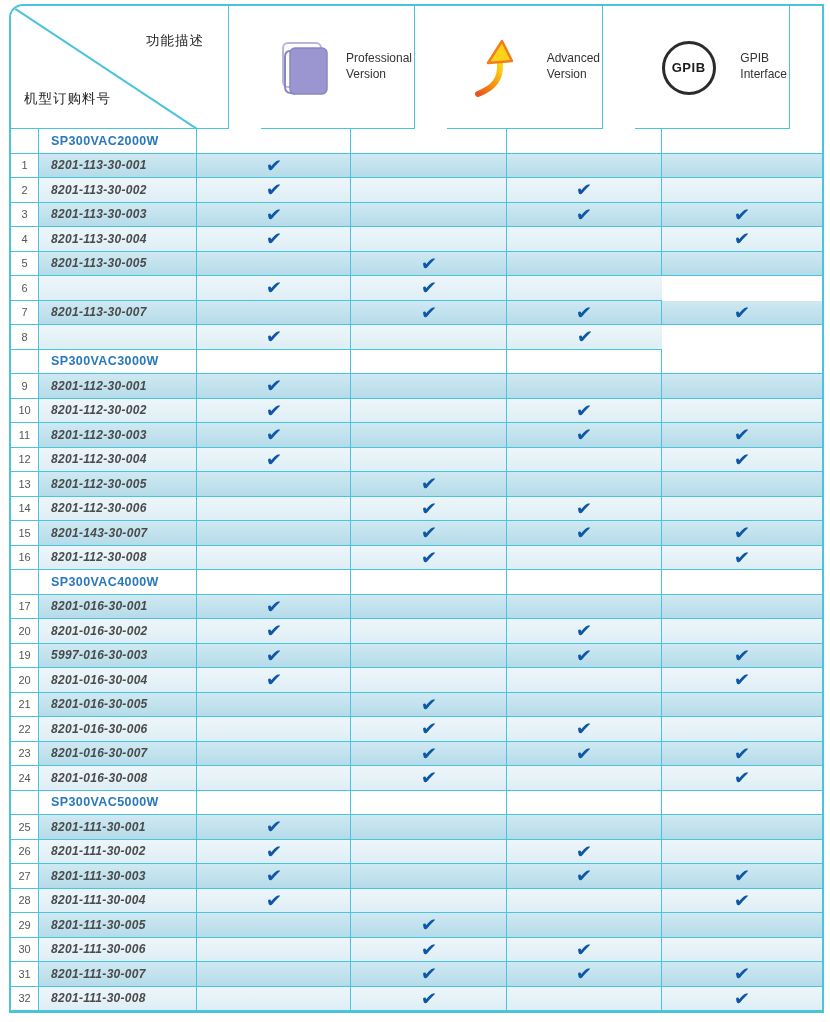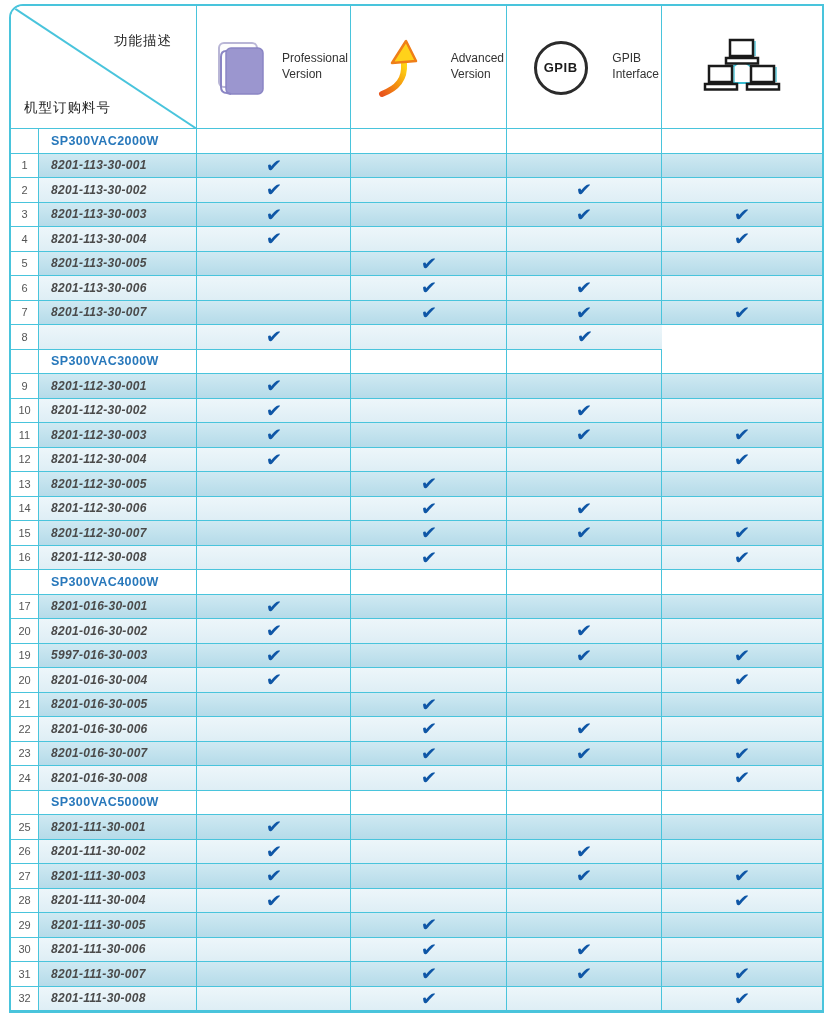--- a/index.html
+++ b/index.html
@@ -19,25 +19,25 @@
     display:flex;flex-direction:column;box-sizing:border-box;background:#fff;
     overflow:hidden;
   }
   .row{display:grid;grid-template-columns:28px 158px 154px 156px 155px 1fr;}
   .cell{
     border-right:1px solid var(--grid);border-bottom:1px solid var(--grid);
     box-sizing:border-box;overflow:hidden;
   }
   .cell:last-child{border-right:none;}
   
-  .header-row{height:123px;flex:0 0 auto;}
+  .header-row{height:123px;flex:0 0 auto;gap:32px;}
   .corner-cell{grid-column:span 2;position:relative;background:#fff;}
   .corner-cell svg{position:absolute;left:0;top:0;}
   .corner-top{position:absolute;top:26px;right:24px;font-size:13.5px;color:#222;letter-spacing:1px;}
-  .corner-bottom{position:absolute;bottom:11px;left:13px;font-size:13.5px;color:#222;letter-spacing:1px;}
+  .corner-bottom{position:absolute;bottom:20px;left:13px;font-size:13.5px;color:#222;letter-spacing:1px;}
   .head-cell{display:flex;flex-direction:row;align-items:center;padding:6px 2px 5px;background:#fff;}
   .icon-box{flex:1;display:flex;align-items:center;justify-content:center;}
   .head-label{text-align:left;font-size:12px;color:#333;line-height:1.3;padding-bottom:2px;}
   .gpib-circle{
     width:48px;height:48px;border:3px solid #2b2b2b;border-radius:50%;
     display:flex;align-items:center;justify-content:center;
     font-weight:700;font-size:13px;color:#1b1b1b;letter-spacing:.5px;background:#fff;
   }
   
   .table-body{flex:1;display:flex;flex-direction:column;}
@@ -201,21 +201,20 @@
         <div class="cell part-cell dark-fill">8201-113-30-005</div>
         <div class="cell check-cell dark-fill"></div>
         <div class="cell check-cell dark-fill">
           <div class="check">✔</div>
         </div>
         <div class="cell check-cell dark-fill"></div>
         <div class="cell check-cell dark-fill"></div>
       </div>
       <div class="row">
         <div class="cell num-cell">6</div>
-        <div class="cell part-cell light-fill">8201-113-30-006</div>
         <div class="cell check-cell light-fill"></div>
         <div class="cell check-cell light-fill">
           <div class="check">✔</div>
         </div>
         <div class="cell check-cell light-fill">
           <div class="check">✔</div>
         </div>
         <div class="cell check-cell light-fill"></div>
       </div>
       <div class="row">
@@ -316,21 +315,21 @@
         <div class="cell check-cell light-fill">
           <div class="check">✔</div>
         </div>
         <div class="cell check-cell light-fill">
           <div class="check">✔</div>
         </div>
         <div class="cell check-cell light-fill"></div>
       </div>
       <div class="row">
         <div class="cell num-cell">15</div>
-        <div class="cell part-cell dark-fill">8201-112-30-007</div>
+        <div class="cell part-cell dark-fill">8201-143-30-007</div>
         <div class="cell check-cell dark-fill"></div>
         <div class="cell check-cell dark-fill">
           <div class="check">✔</div>
         </div>
         <div class="cell check-cell dark-fill">
           <div class="check">✔</div>
         </div>
         <div class="cell check-cell dark-fill">
           <div class="check">✔</div>
         </div>

